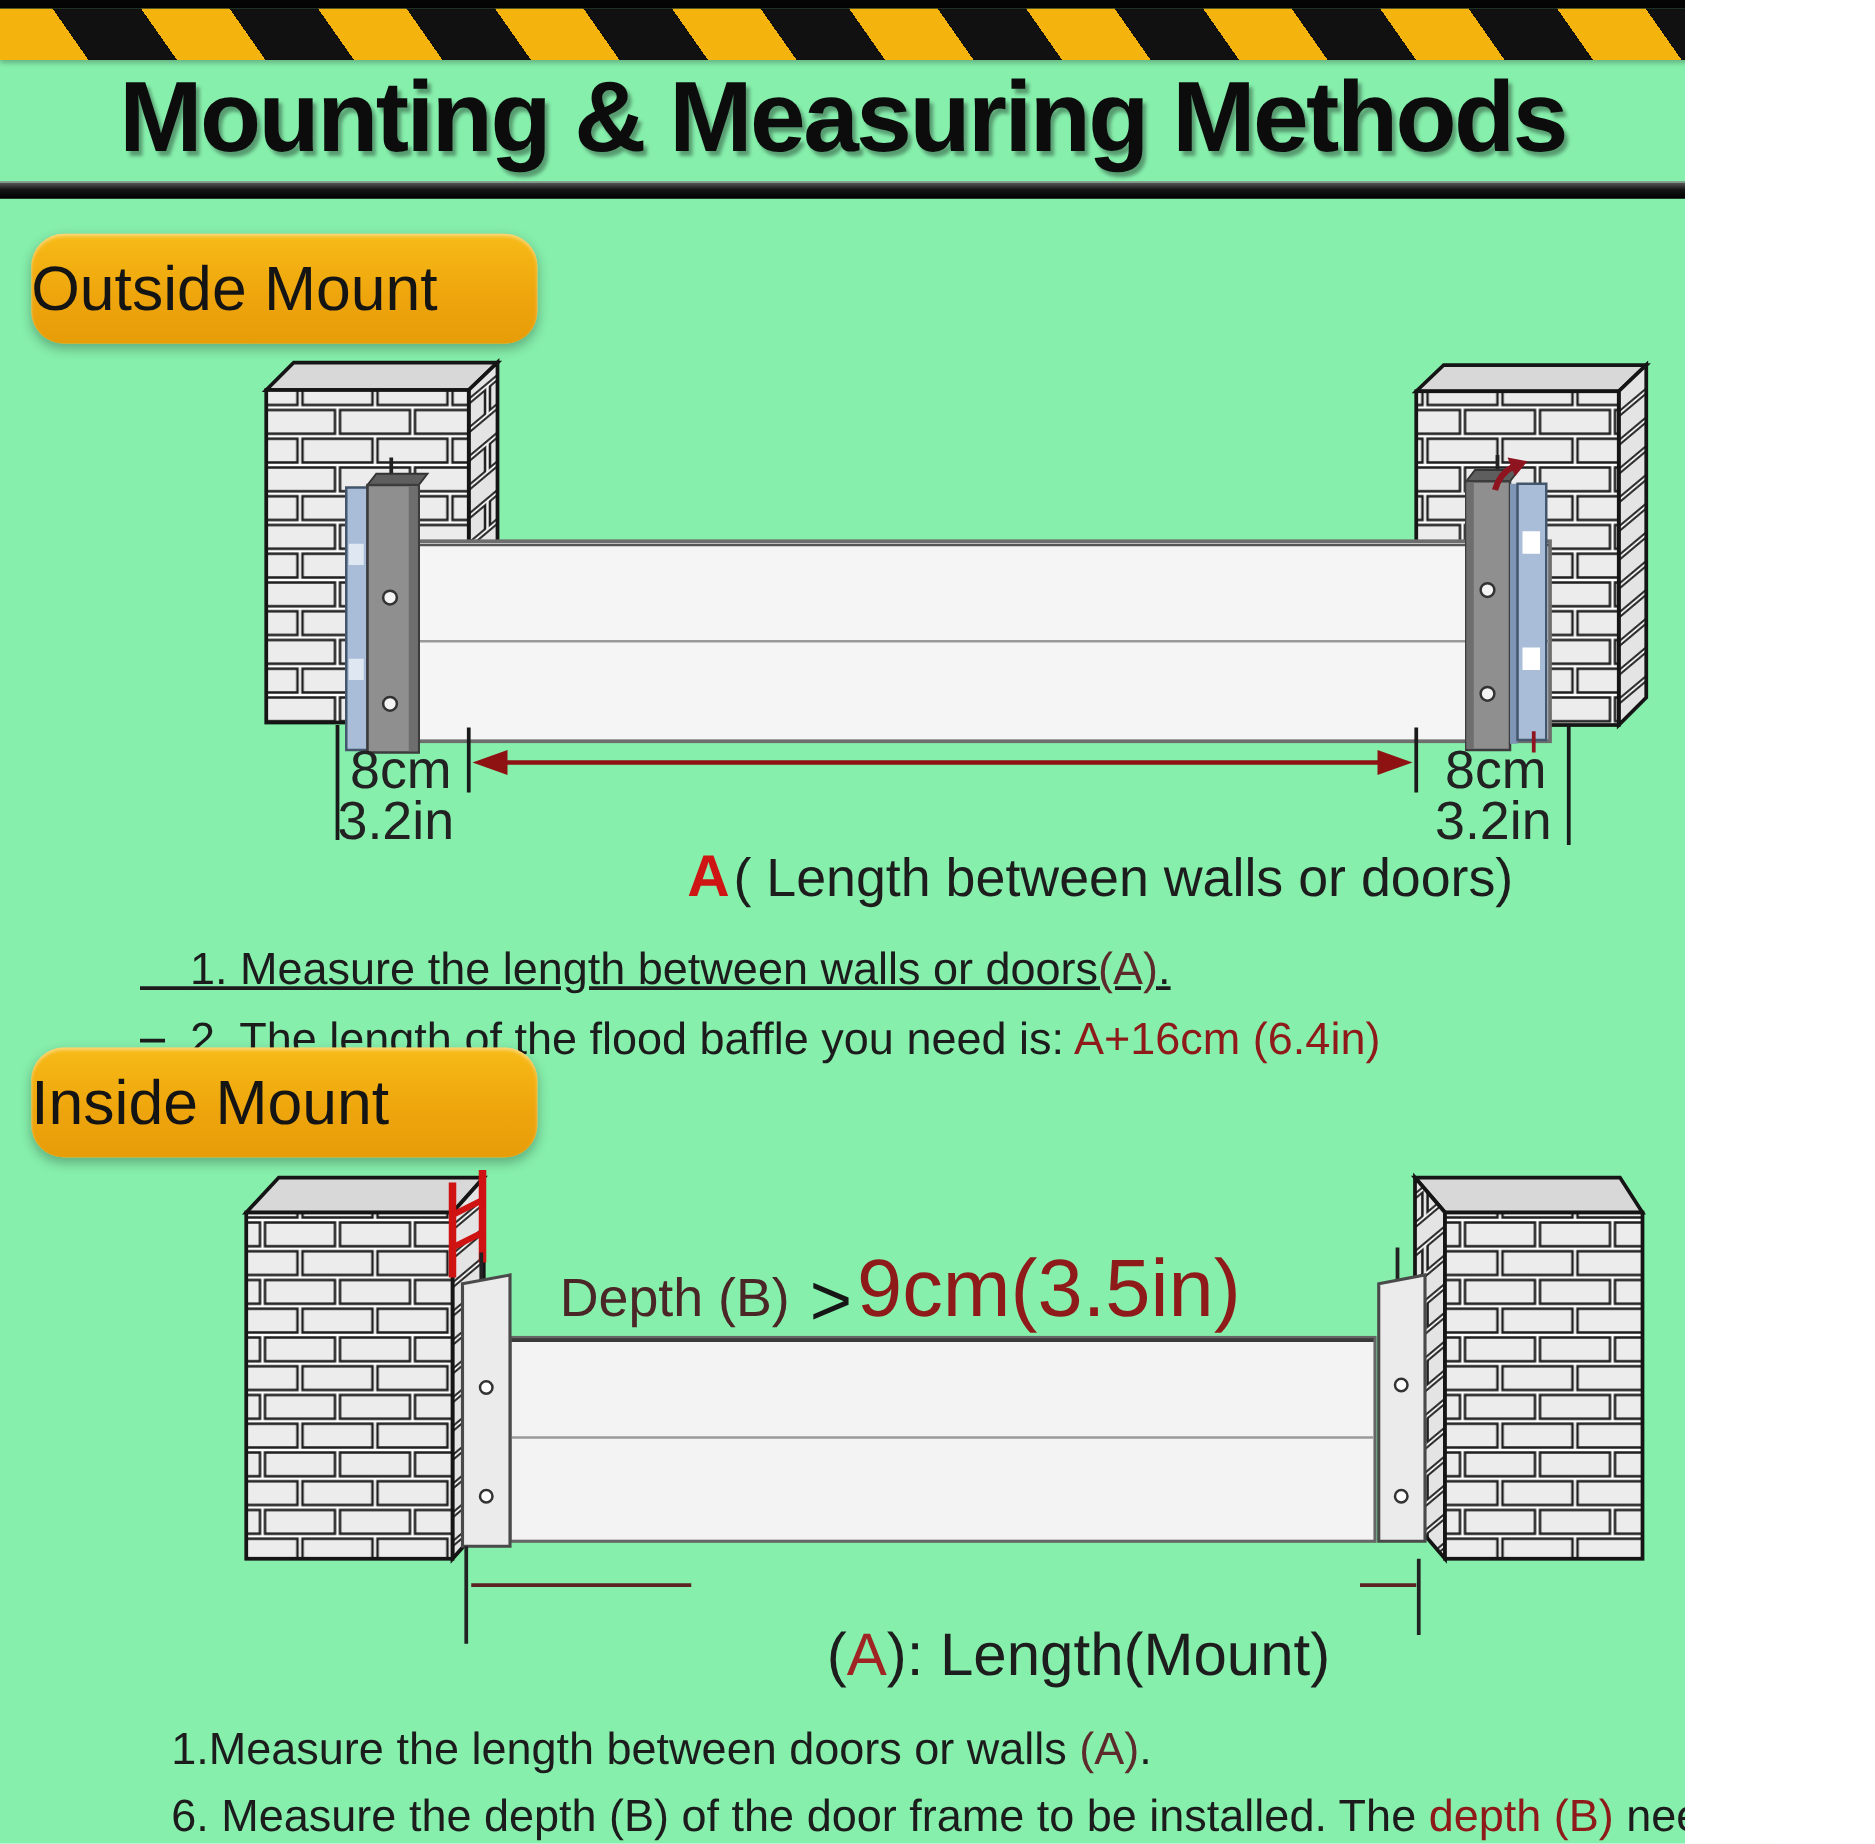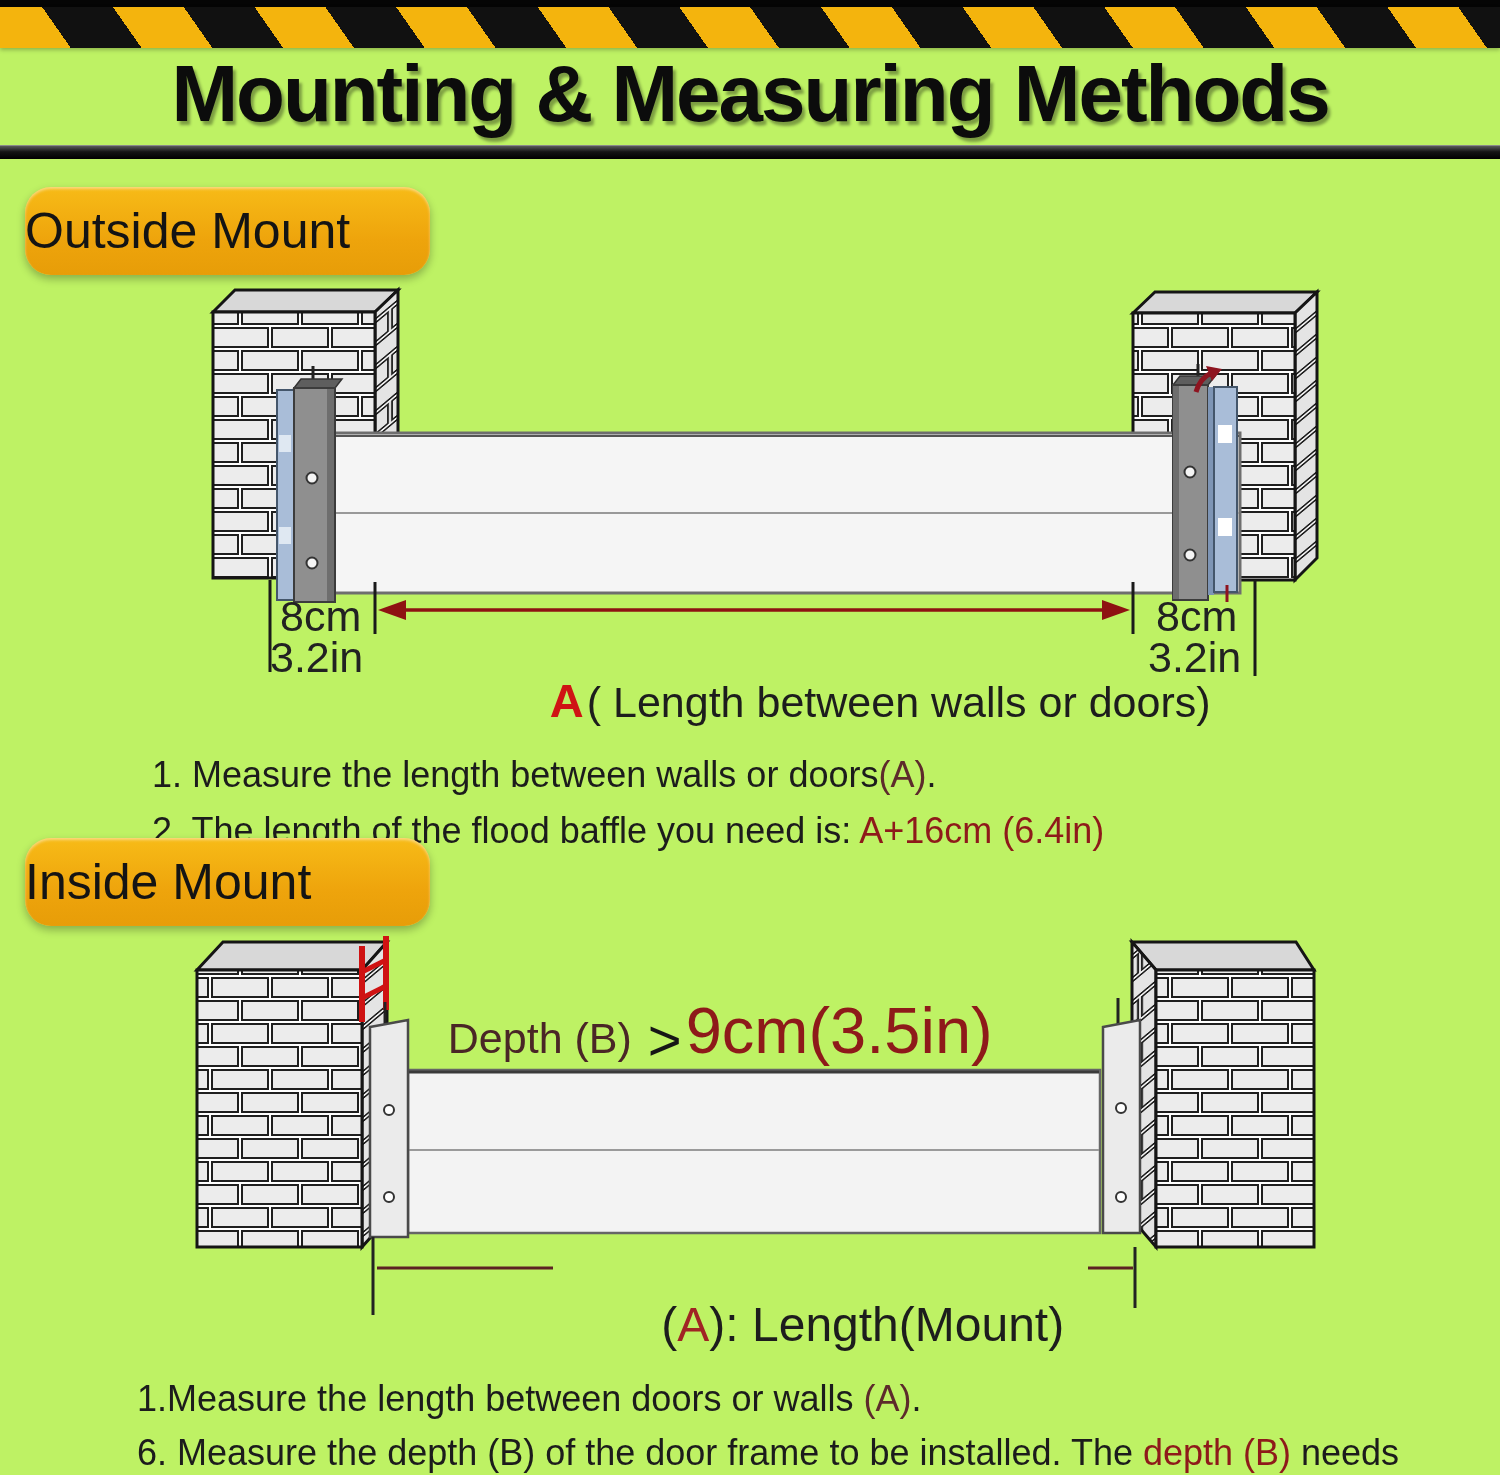--- a/index.html
+++ b/index.html
@@ -1,17 +1,17 @@
 <!DOCTYPE html>
 <html><head>
 <meta charset="utf-8">
 <style>
   html,body{margin:0;padding:0;background:#ffffff;}
   body{font-family:"Liberation Sans", sans-serif;}
-  .canvas{position:relative;width:1500px;height:1475px;background:#bef264;overflow:hidden;}
+  .canvas{position:relative;width:1348px;height:1475px;background:#86efac;overflow:hidden;}
 
   
   .top-strip{position:absolute;left:0;top:0;width:1500px;height:7px;background:#050505;}
   .hazard{position:absolute;left:0;top:7px;width:1500px;height:41px;
     background:repeating-linear-gradient(55deg,#f4b40d 0 58px,#111111 58px 116px);
     box-shadow:0 2px 4px rgba(0,0,0,.25);}
   .page-title{position:absolute;left:0;right:0;top:54px;margin:0;text-align:center;
     font-size:80px;font-weight:bold;letter-spacing:-2px;color:#0c0c0c;line-height:1.0;
     text-shadow:3px 4px 3px rgba(0,0,0,.35);}
   .header-divider{position:absolute;left:0;top:145px;width:1500px;height:13px;
@@ -135,21 +135,21 @@
 
   <div class="lbl dim" style="left:280px;top:592px;">8cm</div>
   <div class="lbl dim" style="left:270px;top:633px;">3.2in</div>
   <div class="lbl dim" style="left:1156px;top:592px;">8cm</div>
   <div class="lbl dim" style="left:1148px;top:633px;">3.2in</div>
 
   <div class="lbl span-label" style="left:502px;top:624px;">
     <span class="marker">A</span><span>( Length between walls or doors)</span>
   </div>
 
-  <div class="step" style="left:112px;top:712px;">
+  <div class="step" style="left:112px;top:712px;text-decoration:underline;">
     <span>1. Measure the length between walls or doors</span><span class="hl-maroon">(A)</span><span>.</span>
   </div>
   <div class="step" style="left:112px;top:768px;">
     <span>2. The length of the flood baffle you need is: </span><span class="hl-red">A+16cm (6.4in)</span><span></span>
   </div>
 
   <div class="badge inside">Inside Mount</div>
 
   <svg id="inside-diagram" class="diagram" width="1230" height="410" viewBox="0 0 1230 410">
     <defs>

